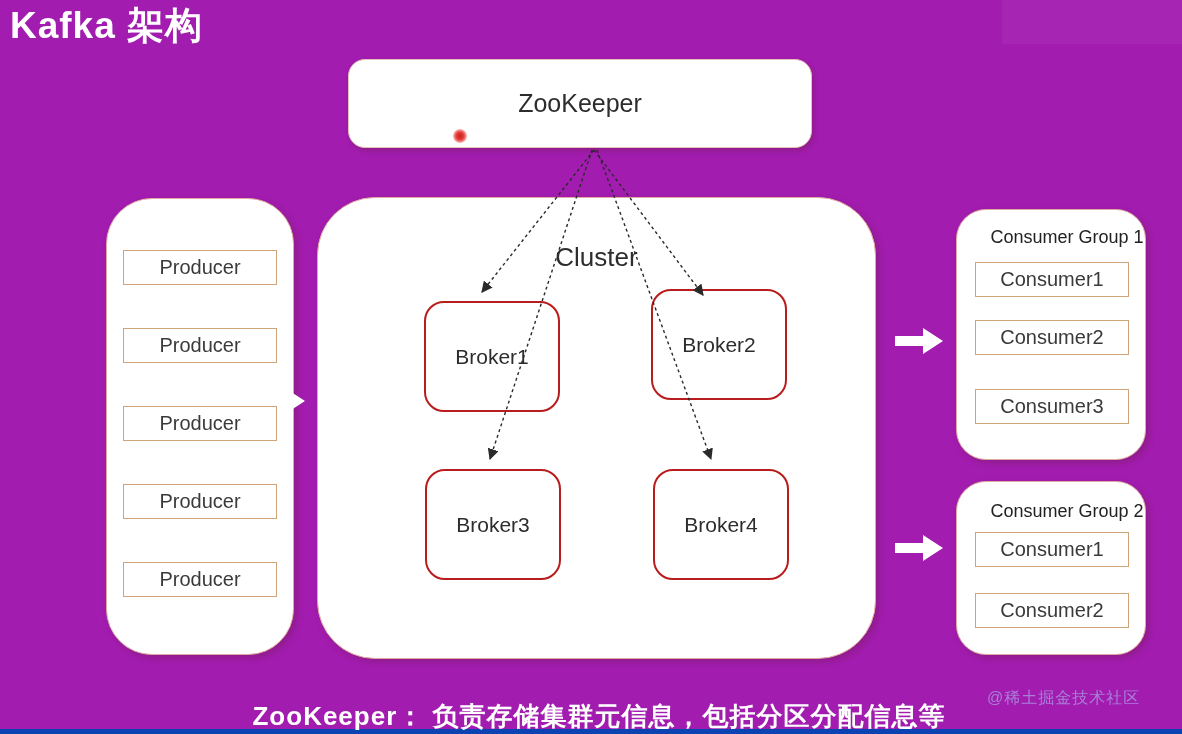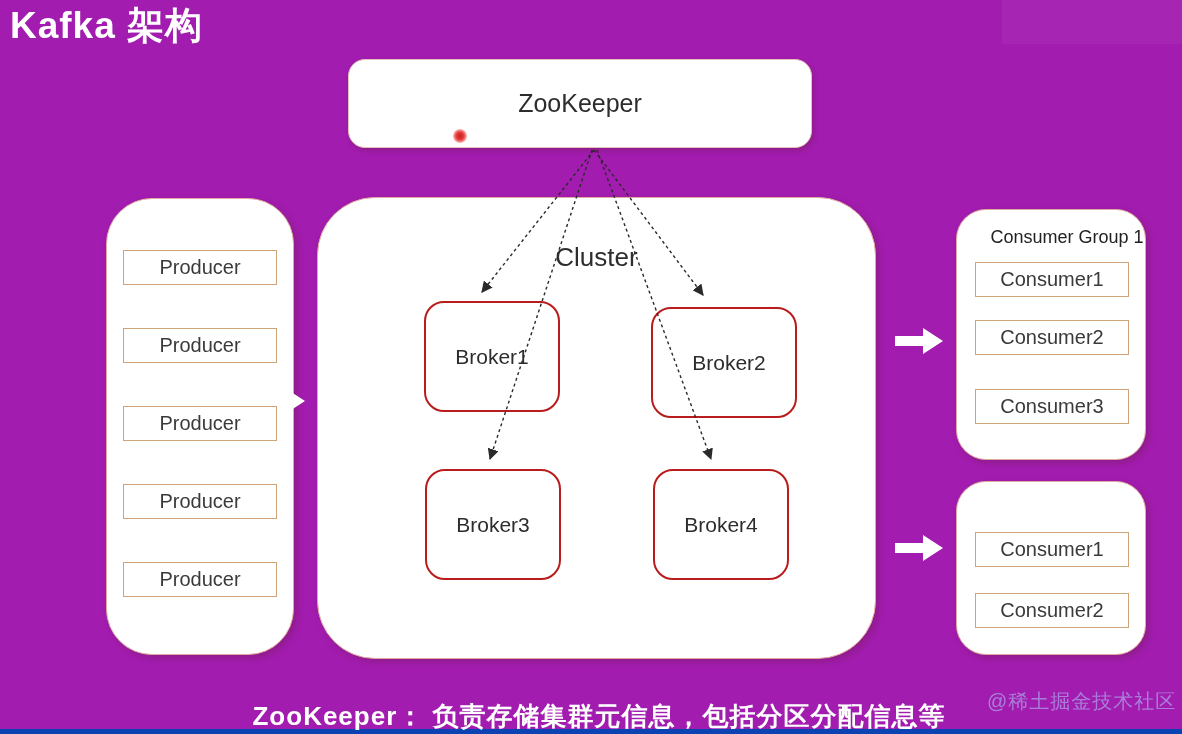--- a/index.html
+++ b/index.html
@@ -36,21 +36,21 @@
     position:absolute; left:0; top:44px; width:100%; text-align:center;
     font-size:26px; color:#2d2d2d;
   }
   .broker {
     position:absolute; width:132px; height:107px;
     background:#ffffff; border:2px solid #b91c1c; border-radius:20px;
     display:flex; align-items:center; justify-content:center;
     font-size:21px; color:#2d2d2d;
   }
   .b1 { left:106px; top:103px; }
-  .b2 { left:333px; top:109px;padding-left:10px; }
+  .b2 { left:333px; top:91px; }
   .b3 { left:107px; top:271px; }
   .b4 { left:335px; top:271px; }
   .producers-box {
     position:absolute; left:62px; top:198px; width:186px; height:455px;
     background:#ffffff; border:1px solid #e0a9a2; border-radius:46px;
     box-shadow:3px 3px 6px rgba(100,30,50,0.3);
     margin-left:44px;
   }
   .small-box {
     position:absolute; left:16px; width:152px; height:33px;
@@ -76,21 +76,21 @@
     position:absolute; left:0; top:0; width:1182px; height:734px;
     z-index:20; pointer-events:none;
   }
   .caption {
     position:absolute; left:8px; top:699px; width:1182px; text-align:center;
     font-size:26px; font-weight:700; color:#ffffff; letter-spacing:1px;
     z-index:5;
   }
   .watermark {
     position:absolute; left:987px; top:688px;
-    font-size:20px; color:rgba(175,205,250,0.55); letter-spacing:1px;
+    font-size:16px; color:rgba(175,205,250,0.55); letter-spacing:1px;
     z-index:6;
   }
   .bottom-bar {
     position:absolute; left:0; top:729px; width:1182px; height:5px;
     background:#0c43b2; z-index:4;
   }
 </style>
 </head>
 <body>
 
@@ -119,20 +119,21 @@
   </div>
 
   <div class="cg cg1">
     <div class="cg-title">Consumer Group 1</div>
     <div class="small-box" style="top:52px">Consumer1</div>
     <div class="small-box" style="top:110px">Consumer2</div>
     <div class="small-box" style="top:179px">Consumer3</div>
   </div>
 
   <div class="cg cg2">
+    <div class="cg-title">Consumer Group 2</div>
     <div class="small-box" style="top:50px">Consumer1</div>
     <div class="small-box" style="top:111px">Consumer2</div>
   </div>
 
   <svg class="overlay" viewBox="0 0 1182 734">
     <defs>
       <marker id="arr" viewBox="0 0 10 10" refX="9" refY="5" markerWidth="8" markerHeight="8" orient="auto">
         <path d="M0,0 L10,5 L0,10 z" fill="#2a2a2a"></path>
       </marker>
     </defs>

